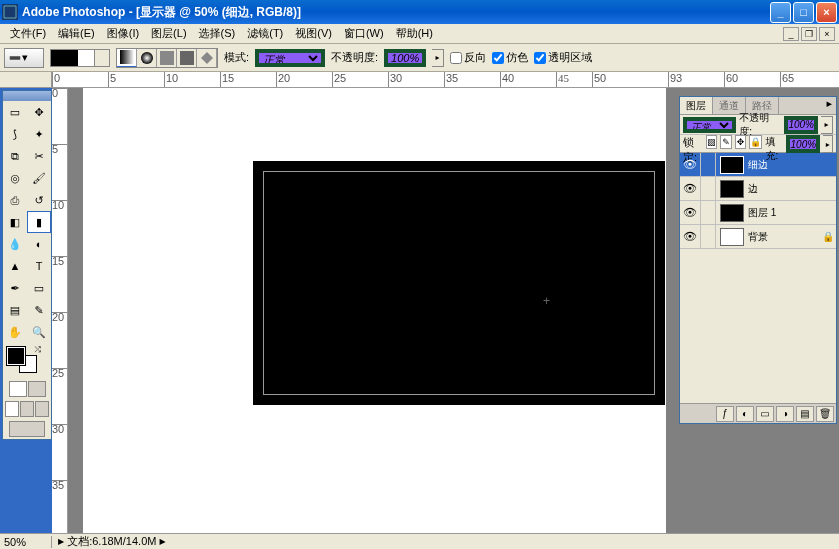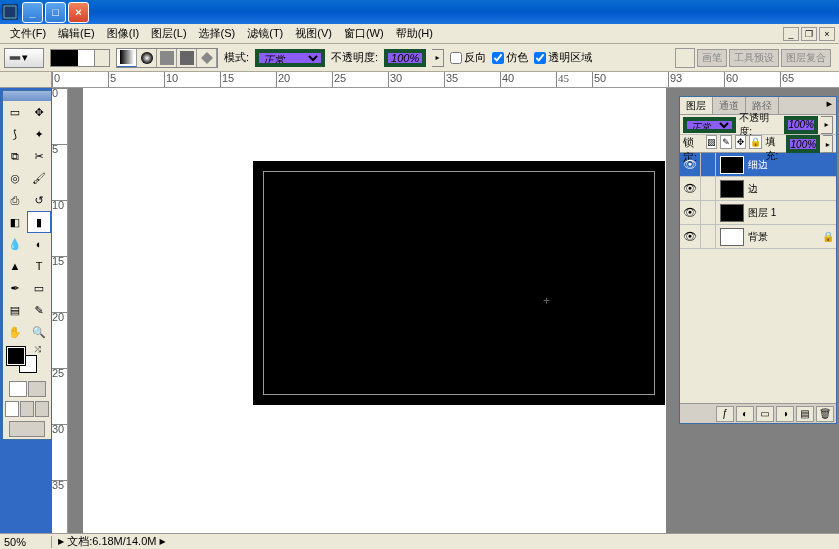--- a/index.html
+++ b/index.html
@@ -97,20 +97,21 @@
 </head>
 <body>
 
 <div class="titlebar">
   <div class="app-icon">
     <svg viewBox="0 0 16 16">
         <rect width="16" height="16" fill="#1a3a6e"></rect>
         <path d="M2 2h12v12H2z" fill="none" stroke="#6aa" stroke-width="1"></path>
       </svg>
   </div>
+  <div class="title">Adobe Photoshop - [显示器 @ 50% (细边, RGB/8)]</div>
   <div class="win-btns">
     <div class="win-btn min-btn">_</div>
     <div class="win-btn max-btn">□</div>
     <div class="win-btn close-btn">×</div>
   </div>
 </div>
 
 <div class="menubar">
   <span class="menuitem">文件(F)</span>
   <span class="menuitem">编辑(E)</span>
@@ -184,26 +185,20 @@
       <span>反向</span>
     </label>
   <label class="cb">
       <input type="checkbox" checked="" style="">
       <span>仿色</span>
     </label>
   <label class="cb">
       <input type="checkbox" checked="" style="">
       <span>透明区域</span>
     </label>
-  <div class="palette-well">
-    <div class="well-icon"></div>
-    <div class="well-tab">画笔</div>
-    <div class="well-tab">工具预设</div>
-    <div class="well-tab">图层复合</div>
-  </div>
 </div>
 
 <div class="hruler-row">
   <div class="ruler-corner"></div>
   <div class="hruler" id="hruler">
       <div class="tick" style="left: 0px;">0</div>
       <div class="tick" style="left: 56px;">5</div>
       <div class="tick" style="left: 112px;">10</div>
       <div class="tick" style="left: 168px;">15</div>
       <div class="tick" style="left: 224px;">20</div>

